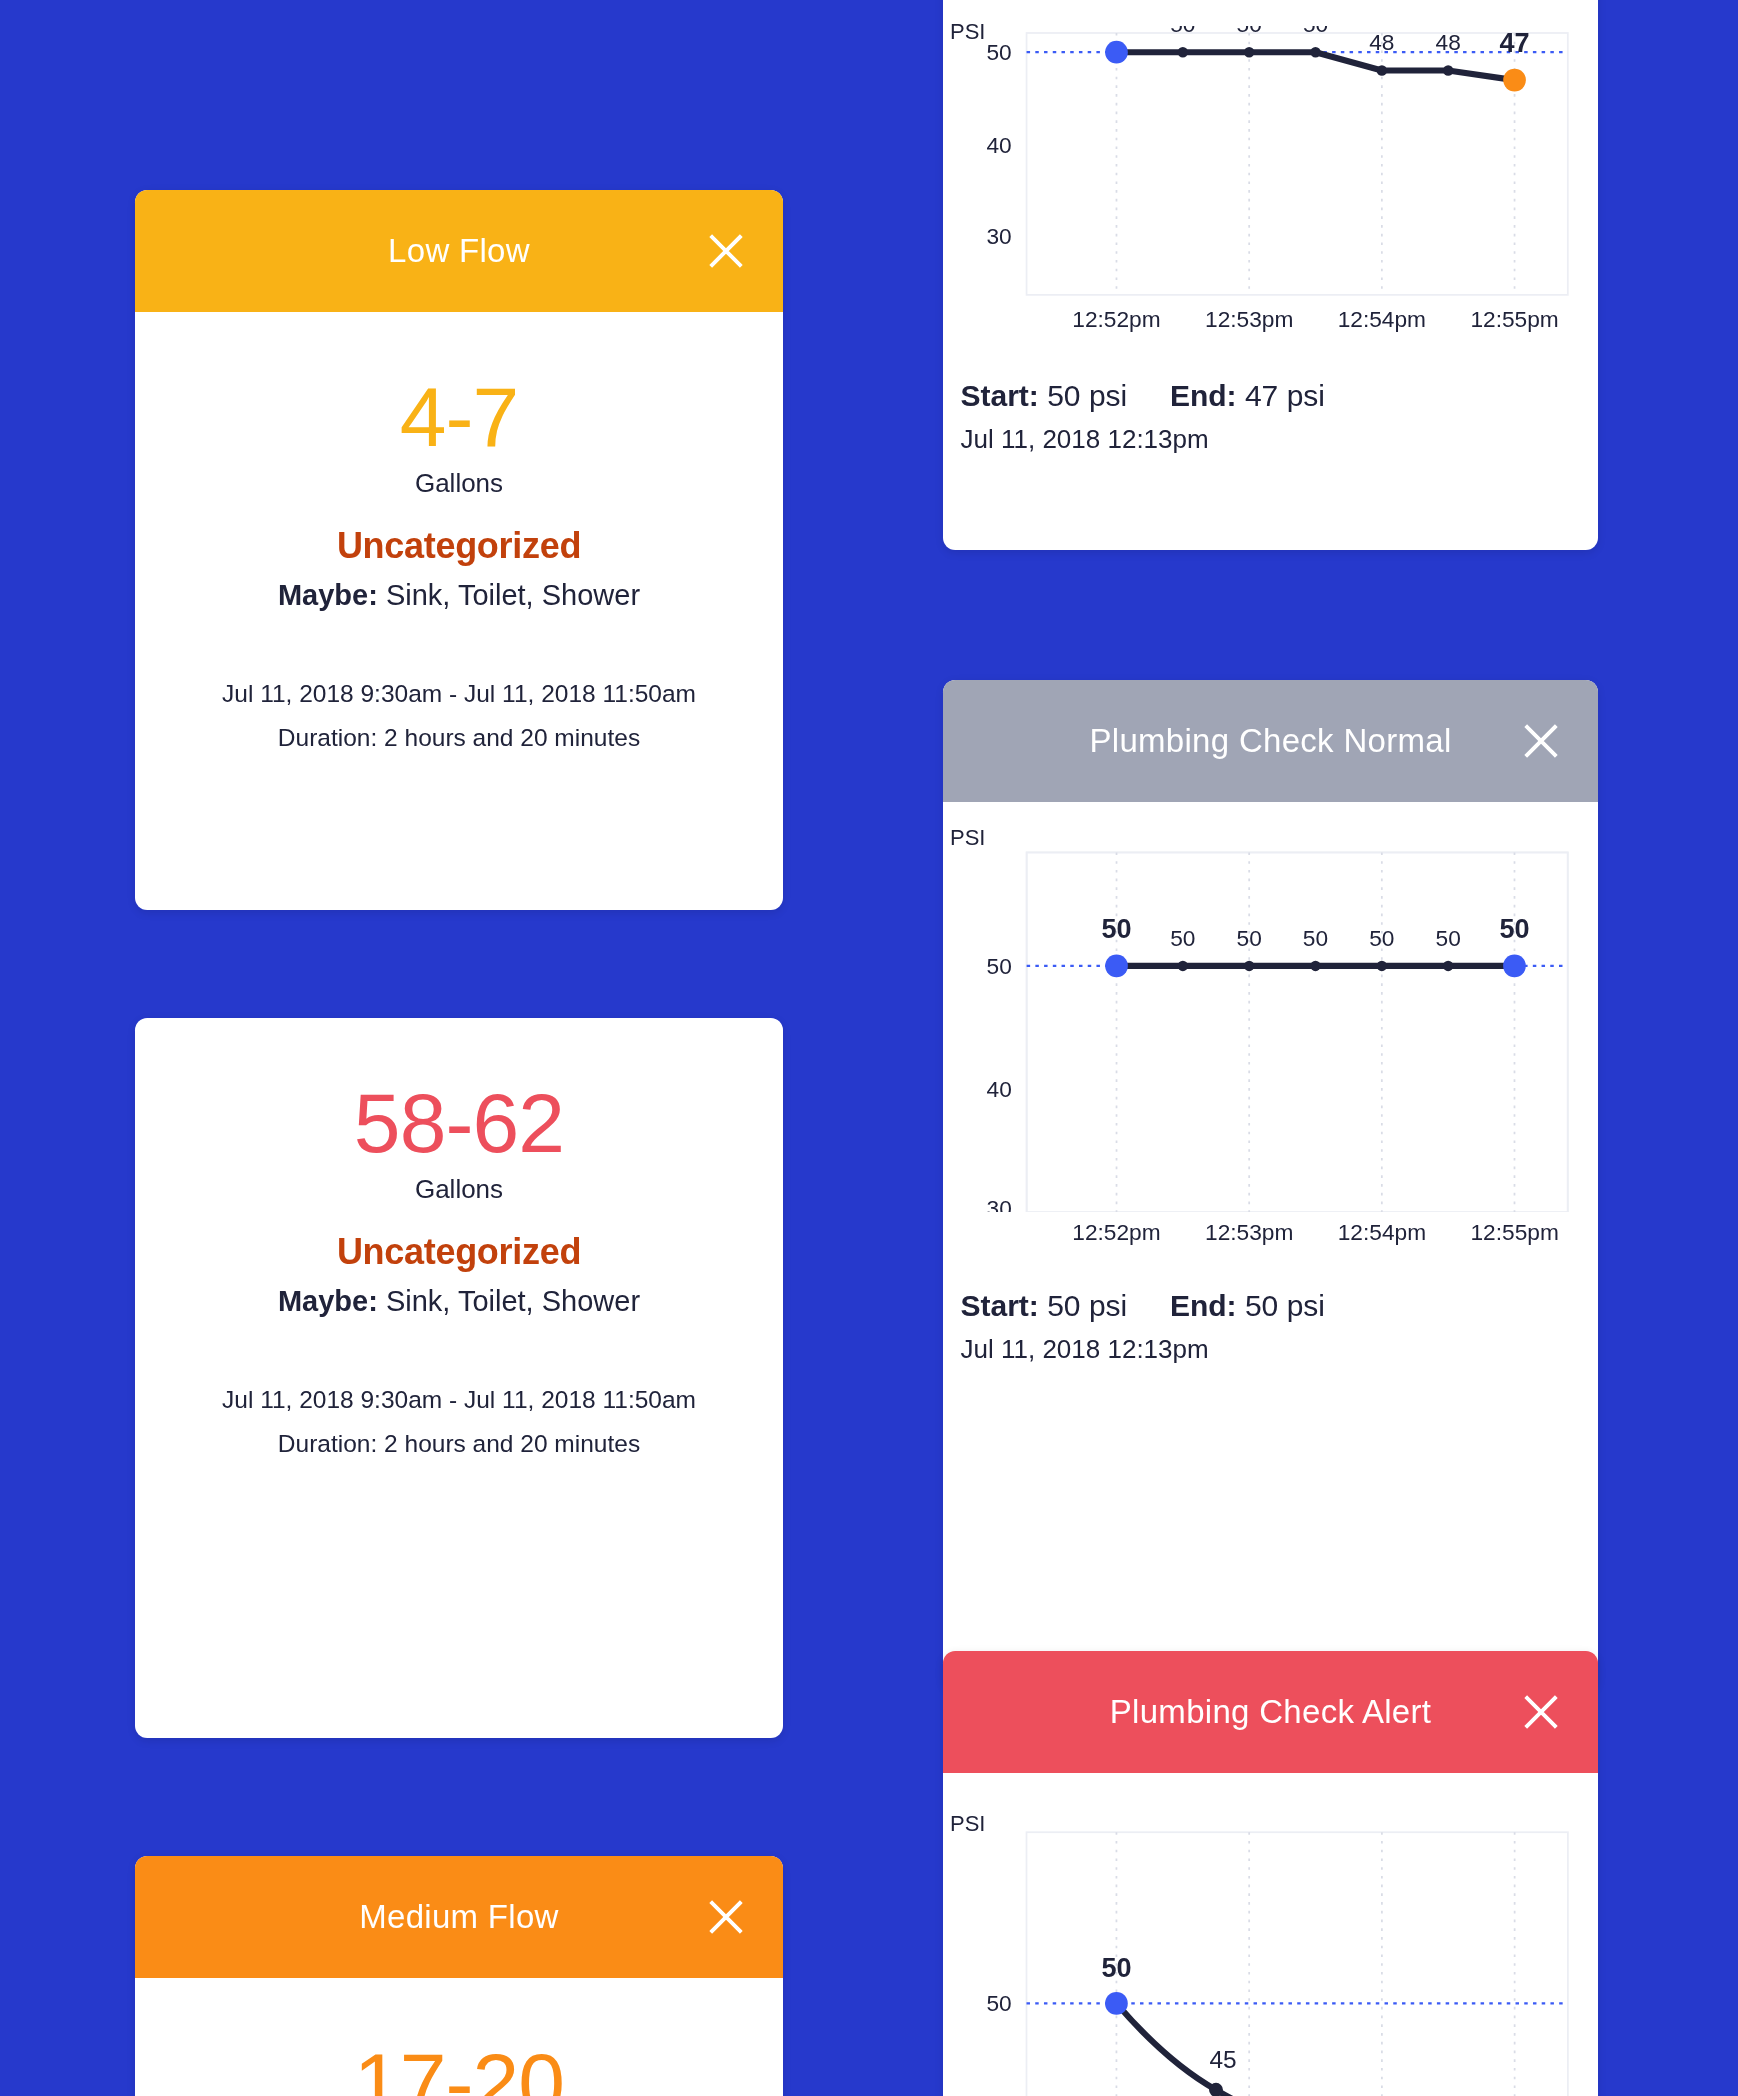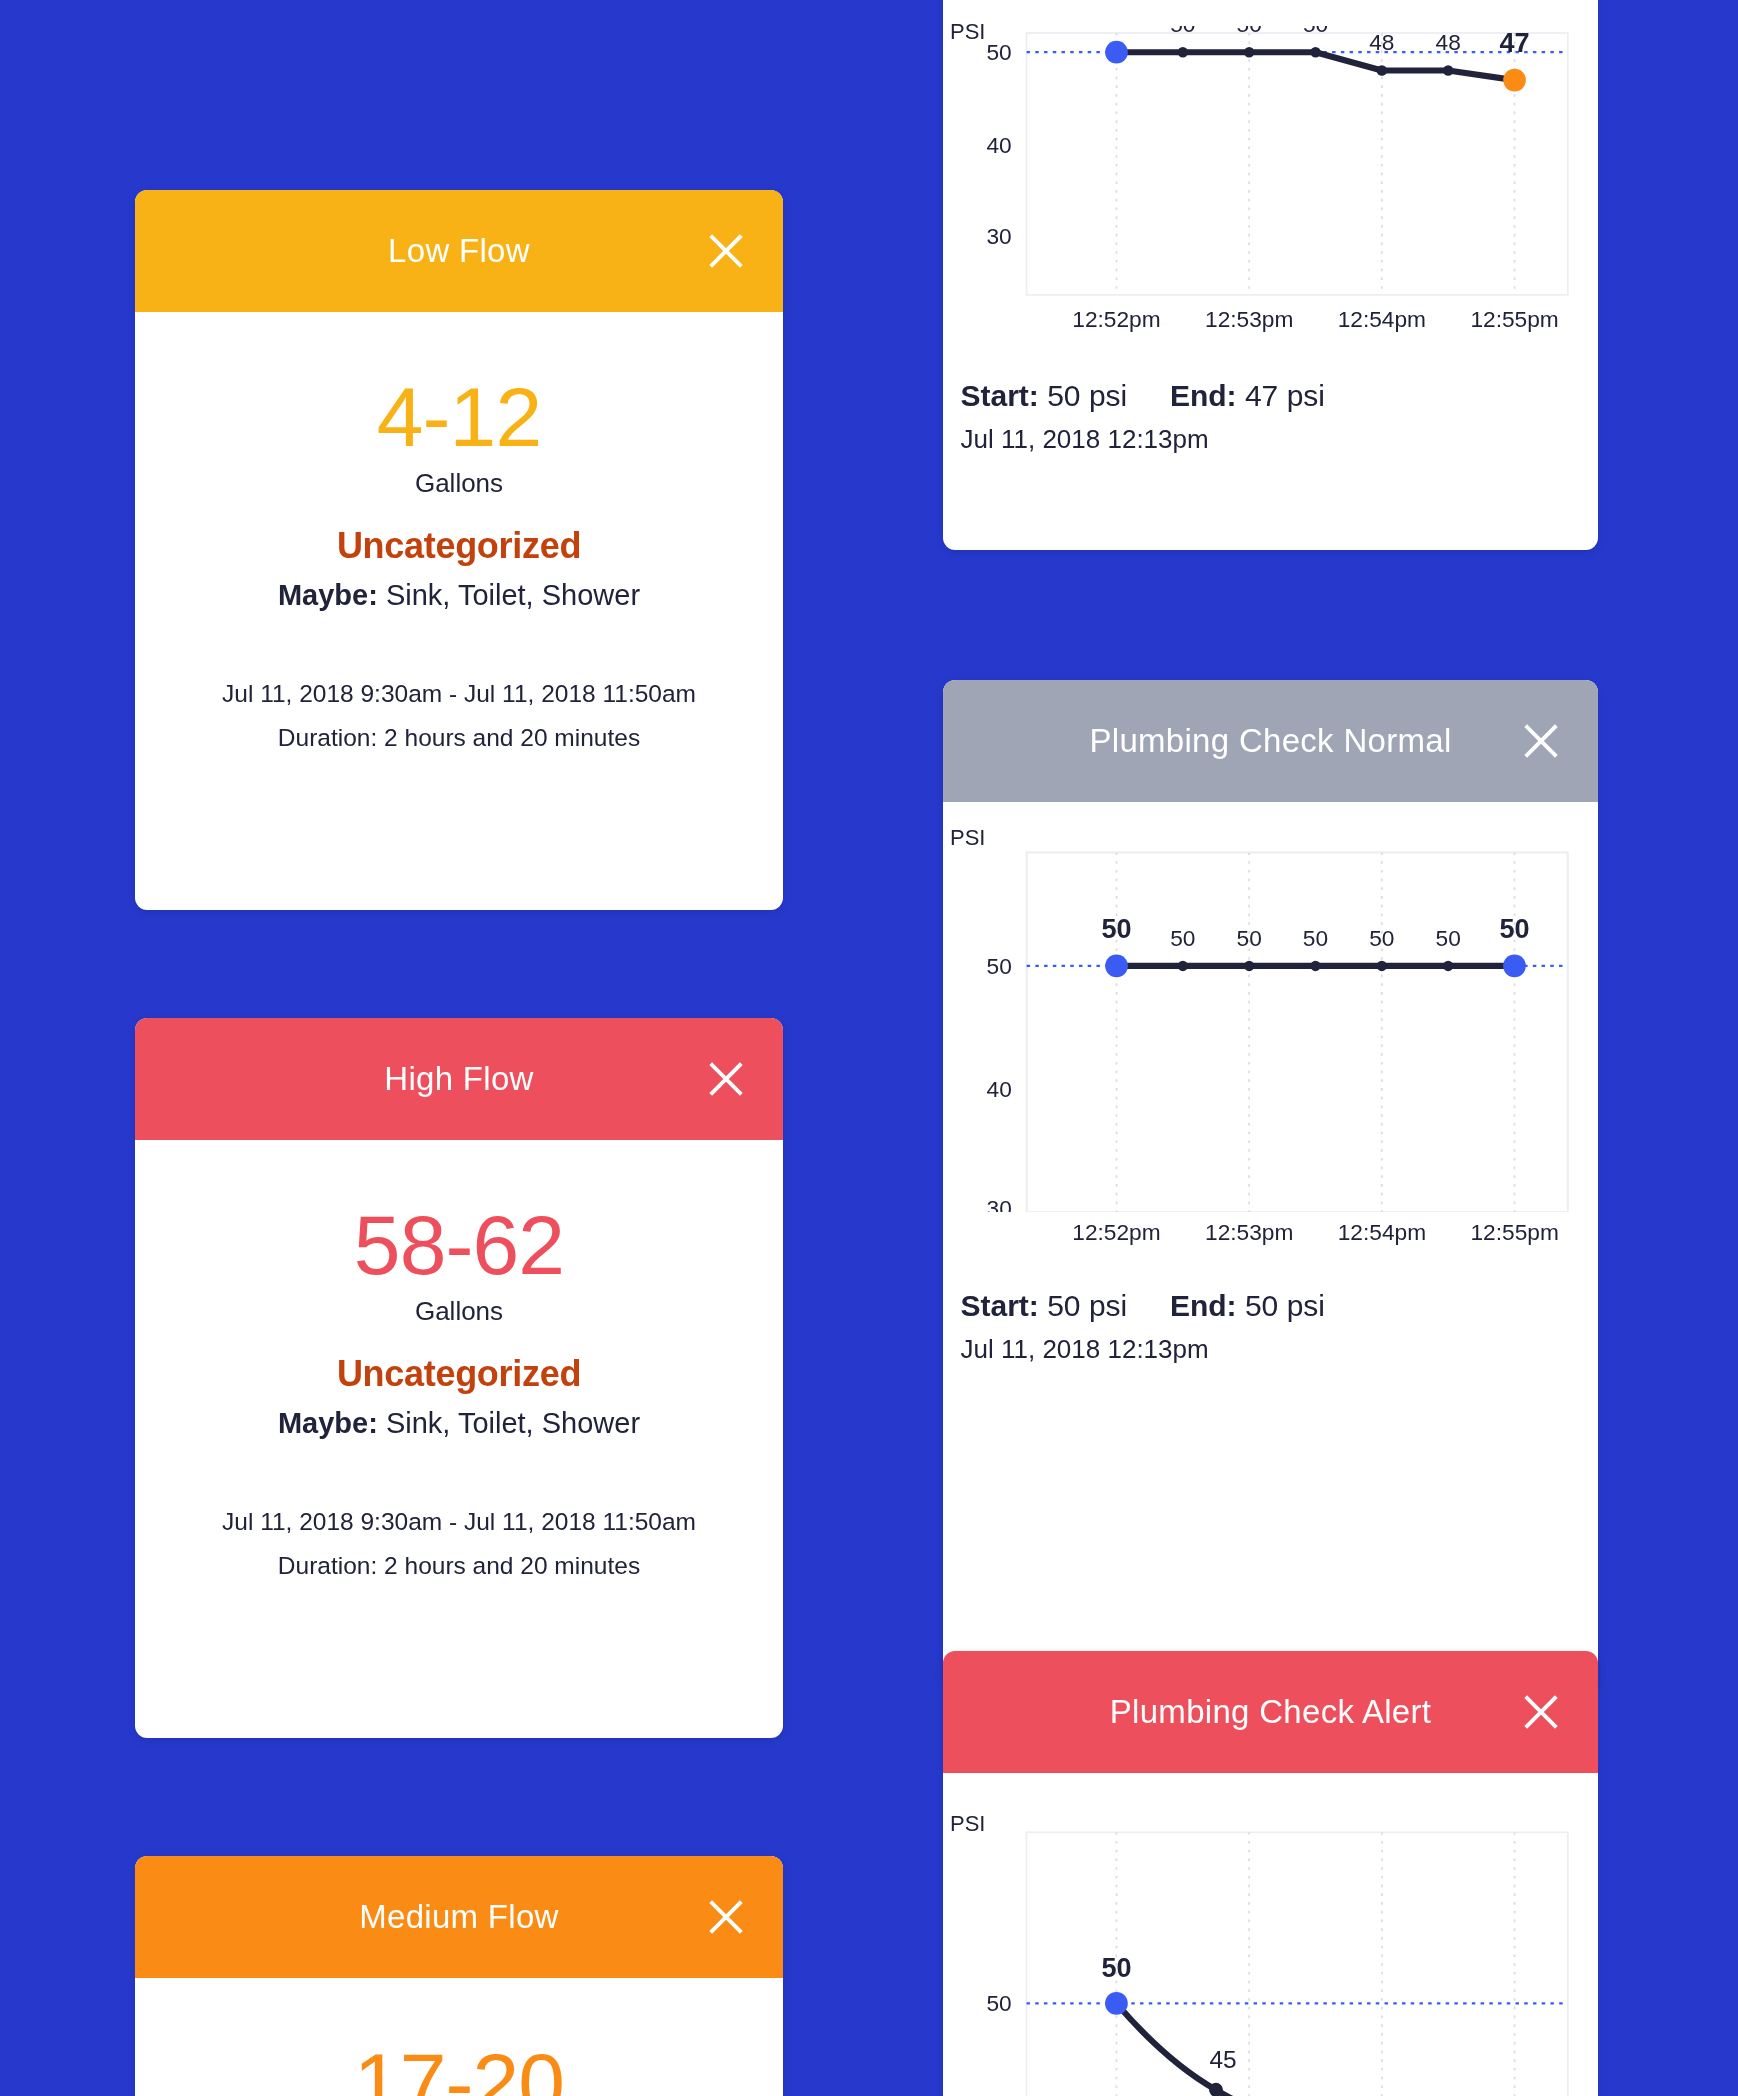--- a/index.html
+++ b/index.html
@@ -122,41 +122,33 @@
   <div class="card" style="left:135px; top:190px; width:648px; height:720px;">
     <div class="card-header" style="background:#f9b216;">
       <span class="title">Low Flow</span>
       <span class="close-icon">
         <svg viewBox="0 0 46 46">
             <path d="M7 7 L39 39 M39 7 L7 39" stroke="#ffffff" stroke-width="4.5" stroke-linecap="square" fill="none"></path>
           </svg>
       </span>
     </div>
     <div class="flow-body">
-      <div class="flow-amount" style="color:#f9b216;">4-12</div>
+      <div class="flow-amount" style="color:#f9b216;">4-7</div>
       <div class="flow-units">Gallons</div>
       <div class="flow-category">Uncategorized</div>
       <div class="flow-maybe">
         <b>Maybe:</b>
         <span>Sink, Toilet, Shower</span>
       </div>
       <div class="flow-range">Jul 11, 2018 9:30am - Jul 11, 2018 11:50am</div>
       <div class="flow-duration">Duration: 2 hours and 20 minutes</div>
     </div>
   </div>
 
   <div class="card" style="left:135px; top:1018px; width:648px; height:720px;">
-    <div class="card-header" style="background:#ed4f5c;">
-      <span class="title">High Flow</span>
-      <span class="close-icon">
-        <svg viewBox="0 0 46 46">
-            <path d="M7 7 L39 39 M39 7 L7 39" stroke="#ffffff" stroke-width="4.5" stroke-linecap="square" fill="none"></path>
-          </svg>
-      </span>
-    </div>
     <div class="flow-body">
       <div class="flow-amount" style="color:#ed4f5c;">58-62</div>
       <div class="flow-units">Gallons</div>
       <div class="flow-category">Uncategorized</div>
       <div class="flow-maybe">
         <b>Maybe:</b>
         <span>Sink, Toilet, Shower</span>
       </div>
       <div class="flow-range">Jul 11, 2018 9:30am - Jul 11, 2018 11:50am</div>
       <div class="flow-duration">Duration: 2 hours and 20 minutes</div>

